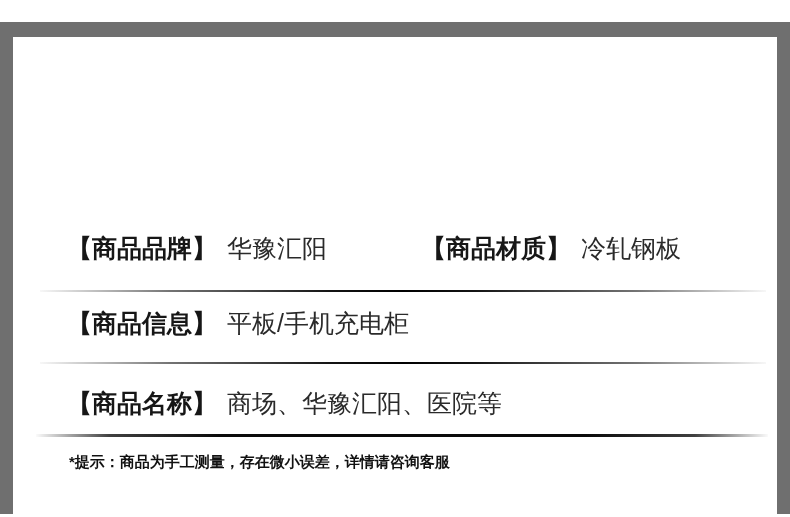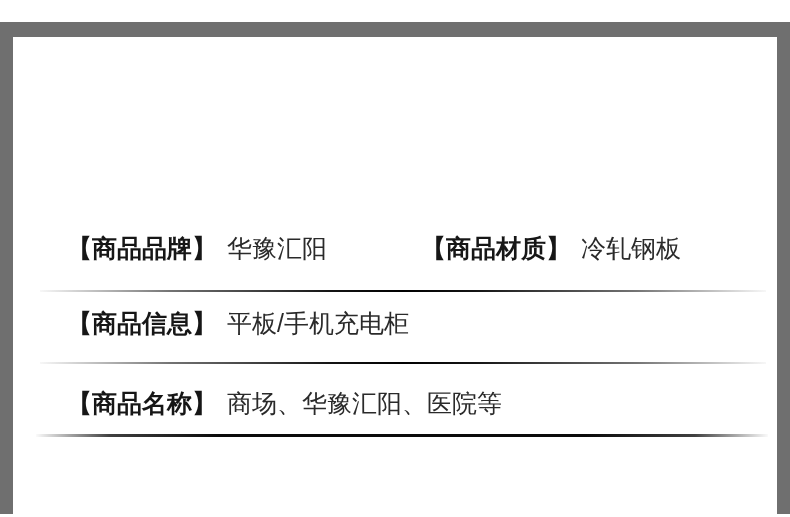--- a/index.html
+++ b/index.html
@@ -146,14 +146,15 @@
   <div class="divider divider-2"></div>
 
   <div class="row row-3">
     <div class="field f-left">
       <span class="label">【商品名称】</span><span class="value">商场、华豫汇阳、医院等</span>
     </div>
   </div>
 
   <div class="divider divider-3"></div>
 
+  <div class="footnote">*提示：商品为手工测量，存在微小误差，详情请咨询客服</div>
 
 </div>
 
 </body></html>

